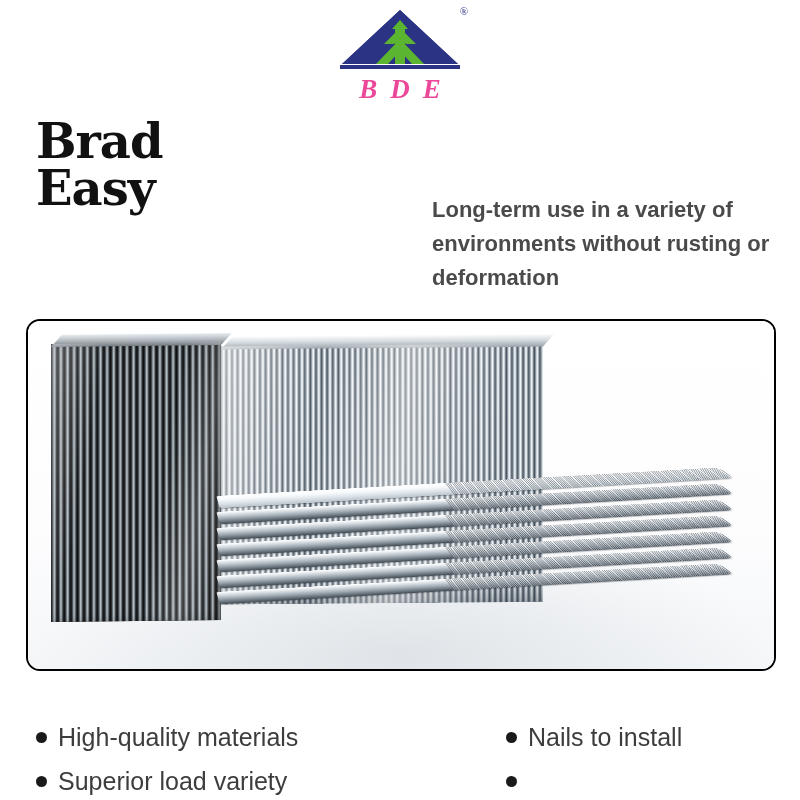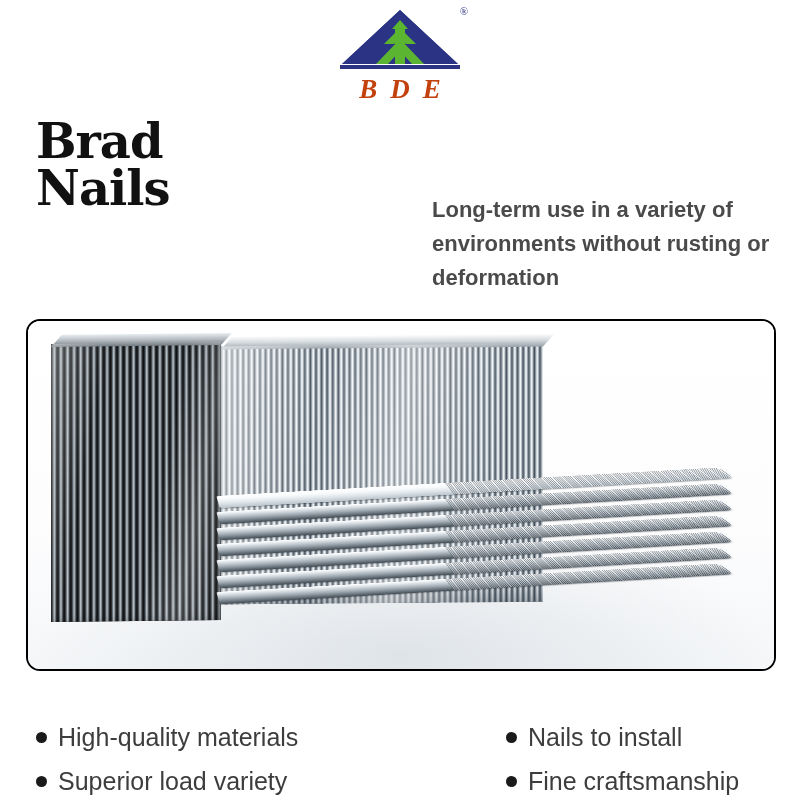--- a/index.html
+++ b/index.html
@@ -20,21 +20,21 @@
   .logo-mark svg { display:block; width:124px; height:62px; }
   .logo-reg {
     position:absolute; right:-6px; top:-2px;
     font-size:11px; color:#2a3384; line-height:1;
     font-family:"Liberation Serif", serif;
   }
   .logo-text {
     margin-top:4px;
     font-family:"Liberation Serif", serif;
     font-style:italic; font-weight:bold;
-    font-size:27px; color:#c2410c;
+    font-size:27px; color:#ec4899;
     letter-spacing:13px; text-indent:13px;
   }
 
   
   .headline {
     position:absolute; left:36px; top:118px;
     font-family:"DejaVu Serif", serif;
     font-weight:bold;
     font-size:48px; line-height:0.97;
     color:#111111;
@@ -162,21 +162,21 @@
         <rect x="57" y="18" width="10" height="38" fill="#5cb531"></rect>
         <rect x="2" y="57" width="120" height="4" fill="#2a3384"></rect>
       </svg>
       <span class="logo-reg">®</span>
     </div>
     <div class="logo-text">BDE</div>
   </div>
 
   <h1 class="headline">
     <span class="l1">Brad</span>
-    <span class="l2">Nails</span>
+    <span class="l2">Easy</span>
   </h1>
 
   <p class="desc">Long-term use in a variety of environments without rusting or deformation</p>
 
   <div class="photo-frame">
     <div class="photo">
       <div class="vblock-dark"></div>
       <div class="vblock-light"></div>
       <div class="hstack">
         <div class="strip top" style="top:0px;"></div>
@@ -198,17 +198,16 @@
     <div class="bullet">
       <span class="dot"></span>
       <span>Nails to install</span>
     </div>
     <div class="bullet">
       <span class="dot"></span>
       <span>Superior load variety</span>
     </div>
     <div class="bullet">
       <span class="dot"></span>
-      <span>Fine craftsmanship</span>
     </div>
   </div>
 
 </div>
 
 </body></html>

